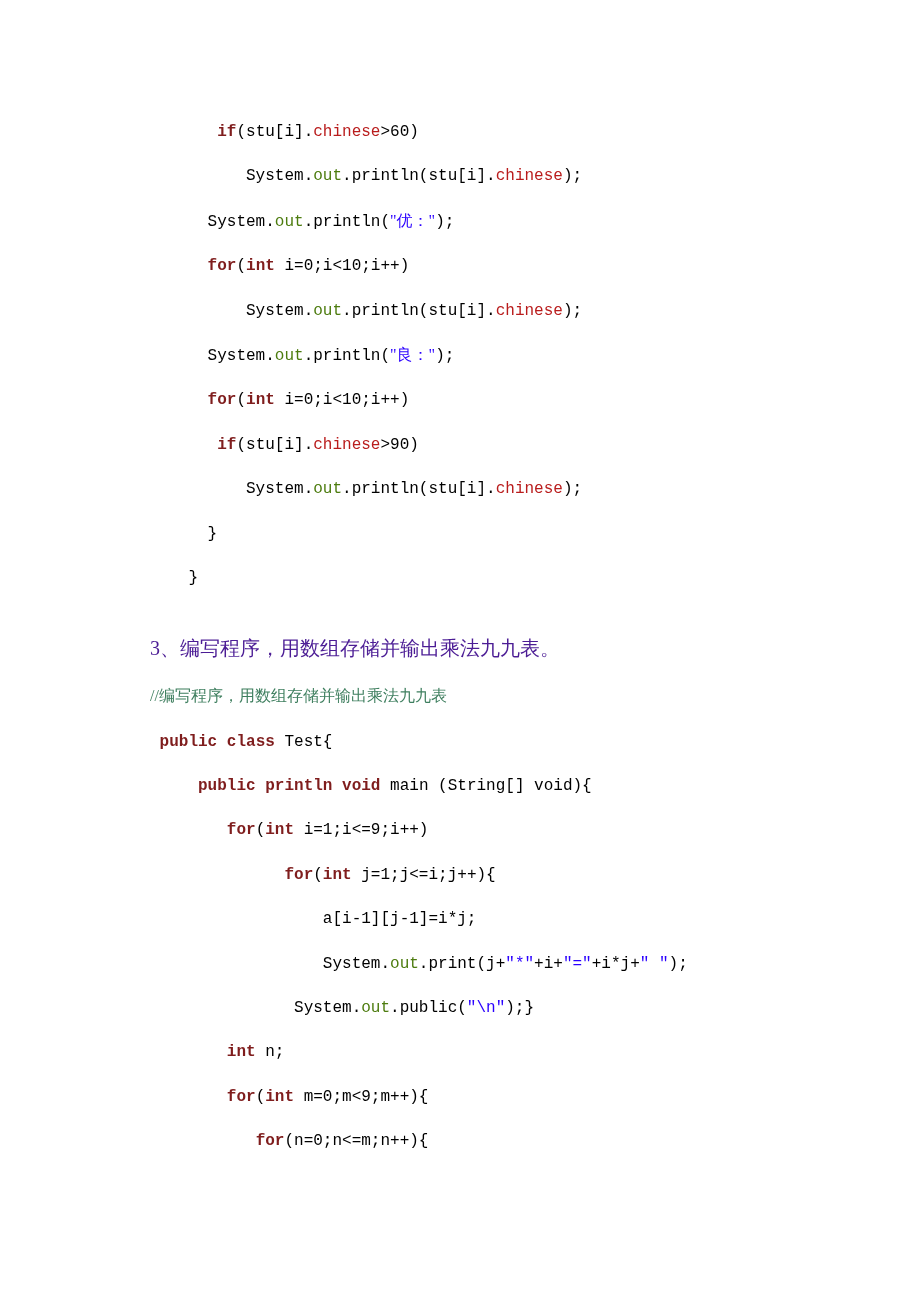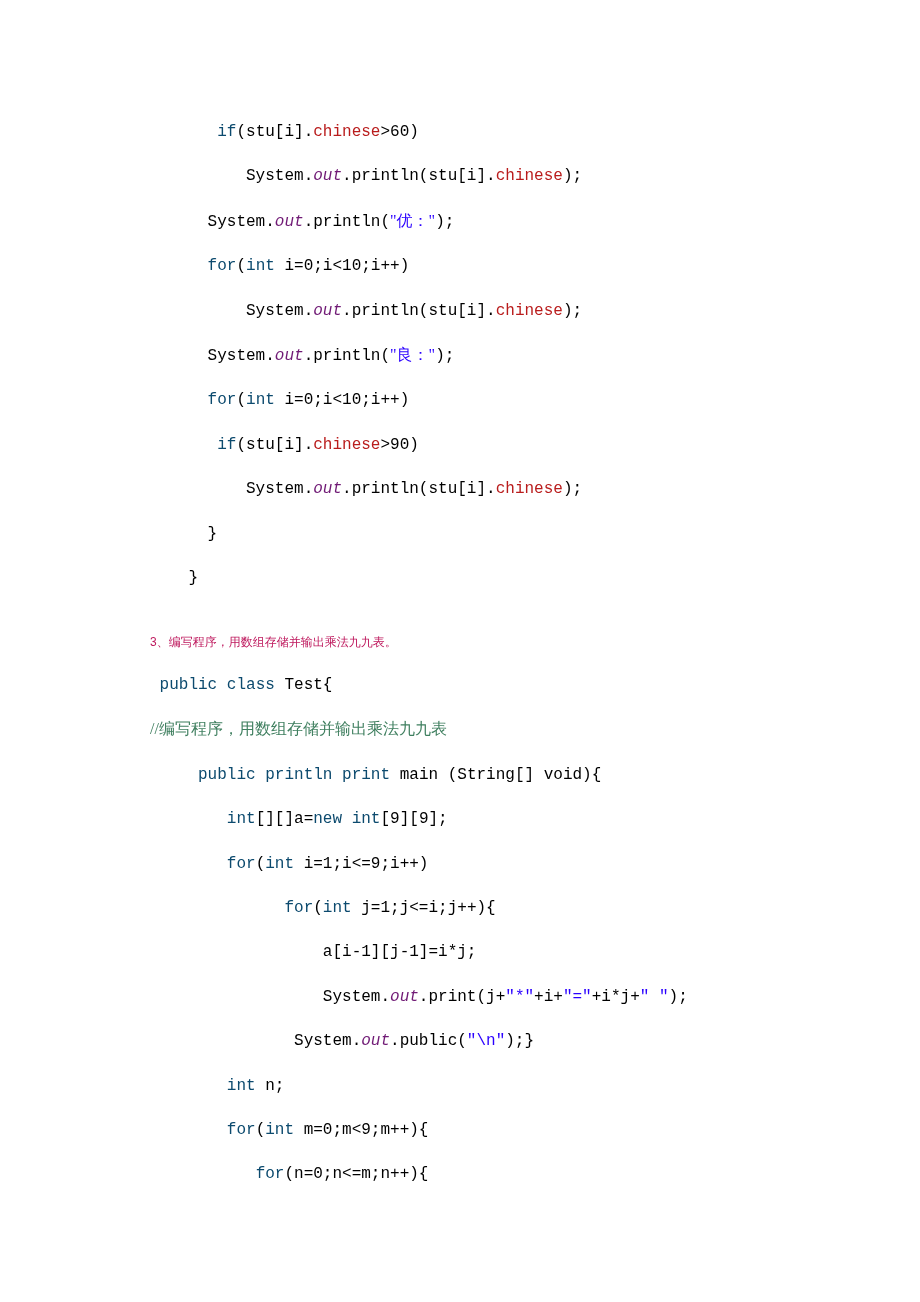--- a/index.html
+++ b/index.html
@@ -15,29 +15,29 @@
     min-height: 1302px;
     padding: 110px 150px 60px 150px;
     box-sizing: border-box;
     color: #000;
   }
   .code-line {
     white-space: pre;
     margin: 0;
     padding: 11px 0;
   }
-  .kw { color: #0c4a6e; font-weight: normal; }
+  .kw { color: #7f1d1d; font-weight: bold; }
   .fld { color: #b91c1c; }
-  .stat { color: #701a75; font-style: italic; }
+  .stat { color: #4d7c0f; }
   .str { color: #2a00ff; }
   .comment { color: #3f7f5f; }
   .problem {
-    font-family: Liberation Sans, sans-serif;
-    font-size: 12px;
-    color: #be185d;
+    font-family: Liberation Serif, serif;
+    font-size: 20px;
+    color: #4c1d95;
     margin: 28px 0 6px 0;
     padding: 6px 0;
   }
   .cn-punct { font-family: SimSun, serif; }
 </style>
 </head>
 <body>
 
 <div class="page">
 
@@ -51,24 +51,23 @@
     <div class="code-line"><span>      </span><span class="kw">for</span><span>(</span><span class="kw">int</span><span> i=0;i&lt;10;i++)</span></div>
     <div class="code-line"><span>       </span><span class="kw">if</span><span>(stu[i].</span><span class="fld">chinese</span><span>&gt;90)</span></div>
     <div class="code-line"><span>          System.</span><span class="stat">out</span><span>.println(stu[i].</span><span class="fld">chinese</span><span>);</span></div>
     <div class="code-line"><span>      }</span></div>
     <div class="code-line"><span>    }</span></div>
   </div>
 
   <div class="problem">3、编写程序，用数组存储并输出乘法九九表。</div>
 
   <div>
+    <div class="code-line"><span class="comment cn-punct">//编写程序，用数组存储并输出乘法九九表</span></div>
     <div class="code-line"><span> </span><span class="kw">public</span><span> </span><span class="kw">class</span><span> Test{</span></div>
-    <div class="code-line"><span class="comment cn-punct">//编写程序，用数组存储并输出乘法九九表</span></div>
-    <div class="code-line"><span>     </span><span class="kw">public</span><span> </span><span class="kw">println</span><span> </span><span class="kw">print</span><span> main (String[] void){</span></div>
-    <div class="code-line"><span>        </span><span class="kw">int</span><span>[][]a=</span><span class="kw">new</span><span> </span><span class="kw">int</span><span>[9][9];</span></div>
+    <div class="code-line"><span>     </span><span class="kw">public</span><span> </span><span class="kw">println</span><span> </span><span class="kw">void</span><span> main (String[] void){</span></div>
     <div class="code-line"><span>        </span><span class="kw">for</span><span>(</span><span class="kw">int</span><span> i=1;i&lt;=9;i++)</span></div>
     <div class="code-line"><span>              </span><span class="kw">for</span><span>(</span><span class="kw">int</span><span> j=1;j&lt;=i;j++){</span></div>
     <div class="code-line"><span>                  a[i-1][j-1]=i*j;</span></div>
     <div class="code-line"><span>                  System.</span><span class="stat">out</span><span>.print(j+</span><span class="str">"*"</span><span>+i+</span><span class="str">"="</span><span>+i*j+</span><span class="str">" "</span><span>);</span></div>
     <div class="code-line"><span>               System.</span><span class="stat">out</span><span>.public(</span><span class="str">"\n"</span><span>);}</span></div>
     <div class="code-line"><span>        </span><span class="kw">int</span><span> n;</span></div>
     <div class="code-line"><span>        </span><span class="kw">for</span><span>(</span><span class="kw">int</span><span> m=0;m&lt;9;m++){</span></div>
     <div class="code-line"><span>           </span><span class="kw">for</span><span>(n=0;n&lt;=m;n++){</span></div>
     <div class="code-line"></div>
   </div>

